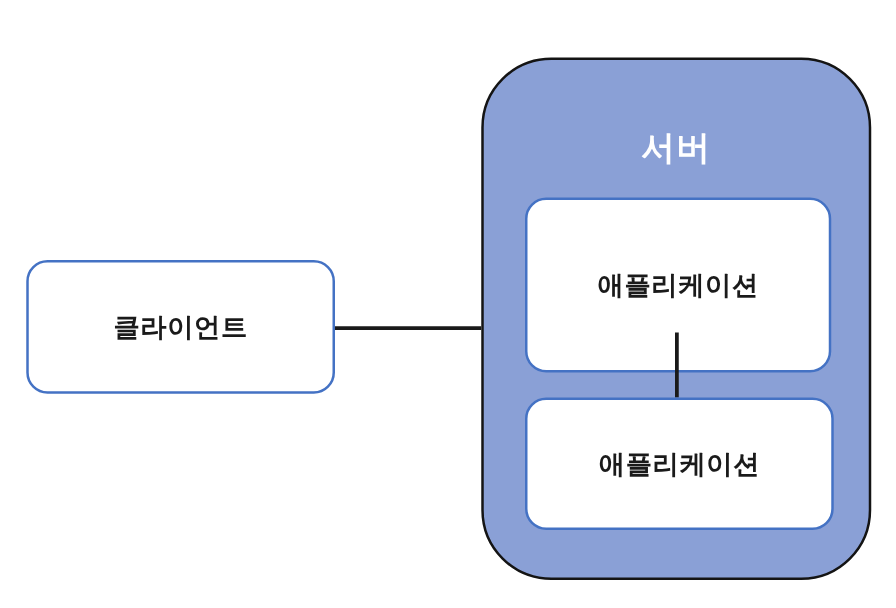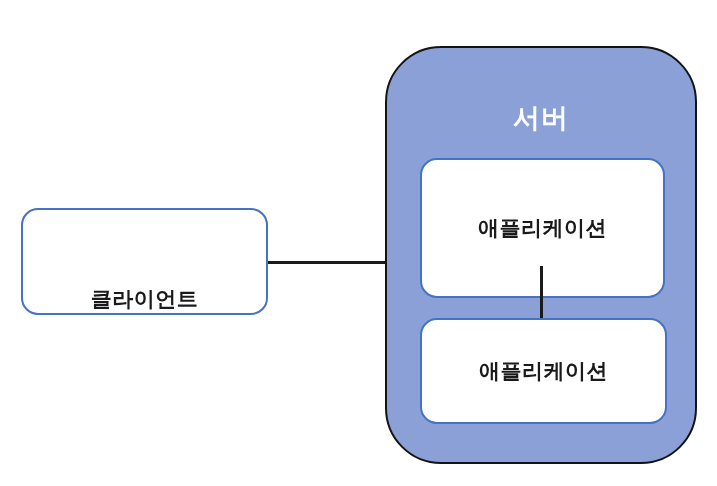--- a/index.html
+++ b/index.html
@@ -30,21 +30,20 @@
     font-size: 21px;
     font-weight: 600;
     letter-spacing: 0.5px;
     text-align: center;
   }
   .client-node {
     left: 21px;
     top: 208px;
     width: 247px;
     height: 107px;
-    align-items: flex-end;
   }
   .server-group {
     position: absolute;
     left: 385px;
     top: 46px;
     width: 312px;
     height: 418px;
     background: #8AA0D6;
     border: 2.5px solid #141414;
     border-radius: 56px;

